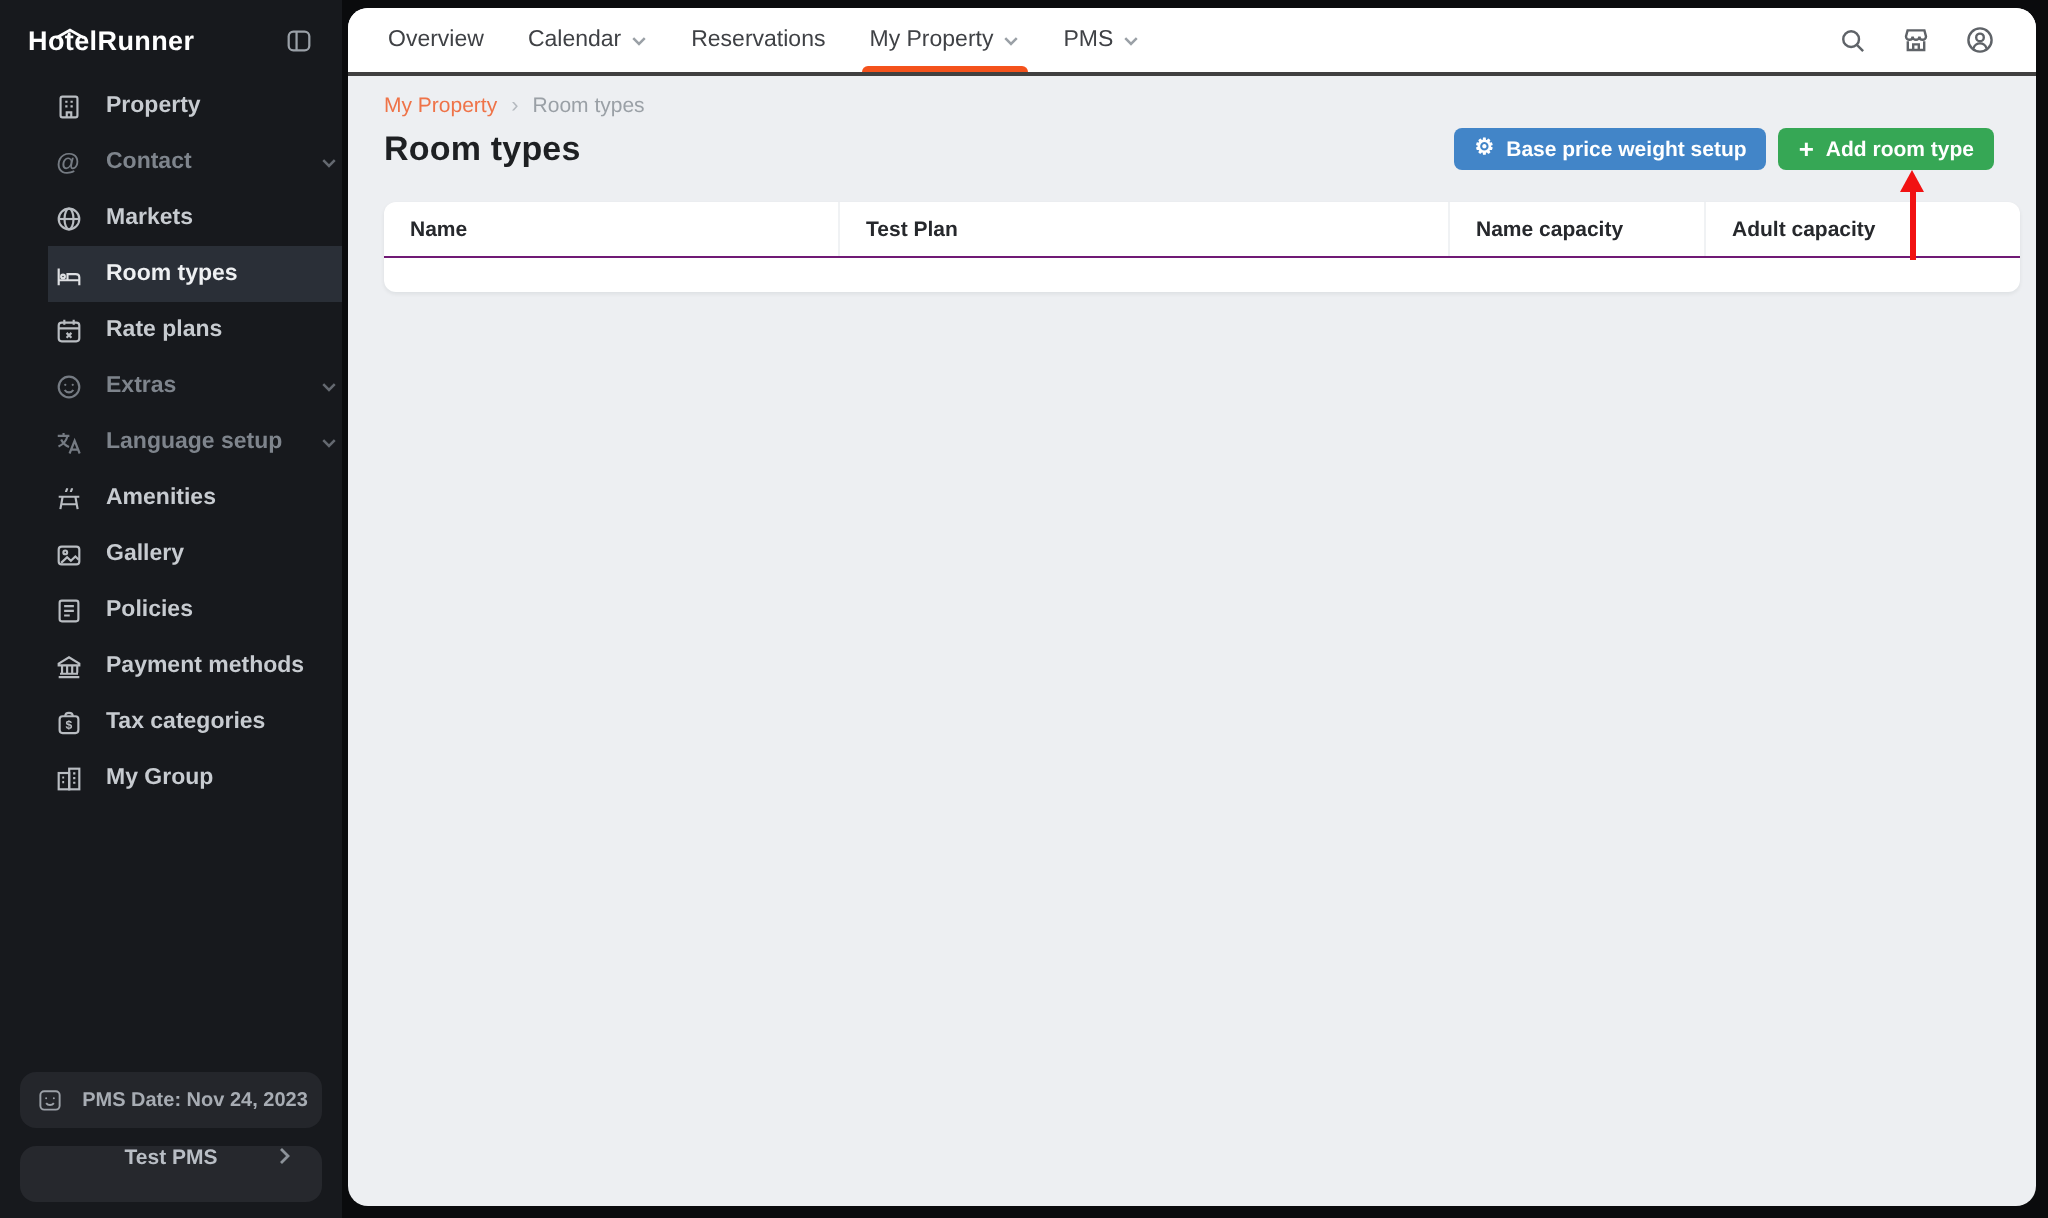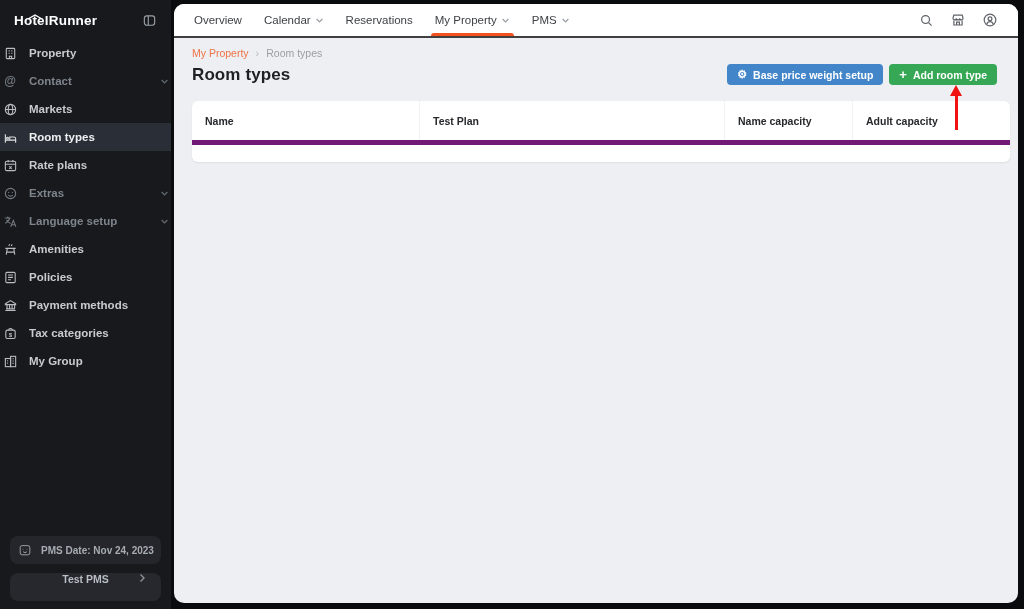--- a/index.html
+++ b/index.html
@@ -9,21 +9,21 @@
   
   .sidebar { position:absolute; left:0; top:0; width:171px; height:609px; background:#17191d; }
   .logo-row { display:flex; align-items:center; justify-content:space-between; padding:13px 14px 8px 14px; }
   .brand { position:relative; color:#fff; font-size:13.5px; letter-spacing:.2px; white-space:nowrap; }
   .brand .b1 { font-weight:700; }
   .brand .b2 { font-weight:700; }
   .brand .roof { position:absolute; top:-5px; left:13px; color:#fff; }
   .collapse-btn { color:#9aa0a7; display:flex; }
   .snav { margin-top:3px; }
   .snav-item { height:28px; display:flex; align-items:center; gap:11px; padding:0 2px; color:#c7cbd0;
-               font-size:11.5px; font-weight:600; cursor:pointer; }
+               font-size:11.5px; font-weight:600; cursor:pointer;margin-left:24px; }
   .snav-item.dim { color:#7e848c; }
   .snav-item.active { background:#2a2f37; color:#eef0f2; }
   .sicon { width:16px; display:flex; justify-content:center; align-items:center; opacity:.92; }
   .sicon svg { display:block; }
   .glyph { font-size:12px; line-height:1; }
   .schev { margin-left:auto; display:flex; opacity:.75; }
   .sidebar-bottom { position:absolute; left:10px; right:10px; bottom:8px; }
   .pms-date { height:28px; background:#24262b; border-radius:8px; display:flex; align-items:center;
               justify-content:center; gap:8px; color:#a7acb3; font-size:10px; font-weight:600; margin-bottom:9px;text-align:center; }
   .pms-btn { height:28px; background:#26282d; border-radius:8px; display:flex; align-items:flex-start;
@@ -54,21 +54,21 @@
   .btn { height:21px; border:none; border-radius:4px; color:#fff; font-size:10.5px; font-weight:700;
          display:flex; align-items:center; gap:6px; padding:0 10px; cursor:pointer;
          font-family:"Liberation Sans", sans-serif; }
   .btn-blue { background:var(--blue); }
   .btn-green { background:var(--green); }
   .btn .bicon { font-size:11px; line-height:1; }
   .btn .plus { font-size:13px; font-weight:700; line-height:1; margin-top:-1px; }
 
   .table-card { margin-top:16px; background:#fff; border-radius:6px; box-shadow:0 1px 2px rgba(20,25,30,.07);
                 overflow:hidden; }
-  .thead { display:flex; height:44px; border-bottom:5px solid #701a75; align-items:center;text-align:right; }
+  .thead { display:flex; height:28px; border-bottom:1px solid #701a75; align-items:center;text-align:right; }
   .th { font-size:10.5px; font-weight:700; color:#26282c; padding-left:13px; height:100%;
         display:flex; align-items:center; border-right:1px solid #f0f2f4; }
   .th:last-child { border-right:none; }
   .tbody-empty { height:17px; }
 
   
   .arrow { position:absolute; left:950px; top:85px; width:12px; height:45px; z-index:50; pointer-events:none; }
   .arrow .head { width:0; height:0; border-left:6px solid transparent; border-right:6px solid transparent;
                  border-bottom:11px solid var(--red); }
   .arrow .shaft { width:3px; height:34px; background:var(--red); margin:0 auto; }
@@ -172,20 +172,30 @@
         </span>
       </div>
       <div class="snav-item">
         <span class="sicon">
           <svg width="15" height="15" viewBox="0 0 16 16" fill="none" stroke="currentColor" stroke-width="1.15">
             <path d="M2.5 6.8h11M4.6 6.8 3.4 13.4M11.4 6.8l1.2 6.6M4 10.8h8"></path>
             <path d="M6.4 4.3c0-.9.6-1.1.6-2M9 4.3c0-.9.6-1.1.6-2"></path>
           </svg>
         </span>
         <span>Amenities</span>
+      </div>
+      <div class="snav-item">
+        <span class="sicon">
+          <svg width="15" height="15" viewBox="0 0 16 16" fill="none" stroke="currentColor" stroke-width="1.15">
+            <rect x="2.5" y="3.5" width="11" height="9.5" rx="1.6"></rect>
+            <circle cx="6" cy="6.6" r="1"></circle>
+            <path d="M3.8 12.2 7 9.2l2 1.9 2.4-2.3 1.8 1.7"></path>
+          </svg>
+        </span>
+        <span>Gallery</span>
       </div>
       <div class="snav-item">
         <span class="sicon">
           <svg width="15" height="15" viewBox="0 0 16 16" fill="none" stroke="currentColor" stroke-width="1.15">
             <rect x="3" y="2.5" width="10" height="11" rx="1.2"></rect>
             <path d="M5.4 5.4h5.2M5.4 7.9h5.2M5.4 10.4h3"></path>
           </svg>
         </span>
         <span>Policies</span>
       </div>

